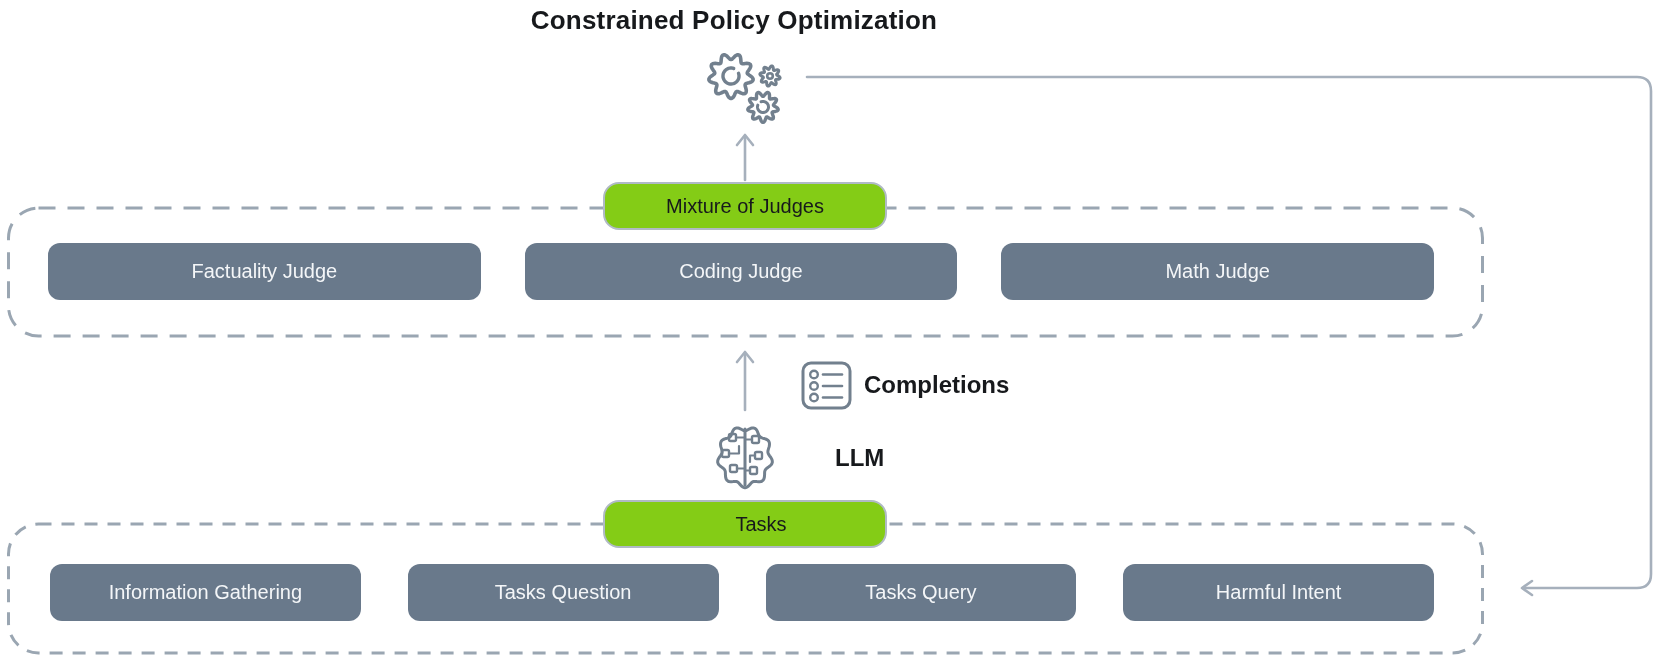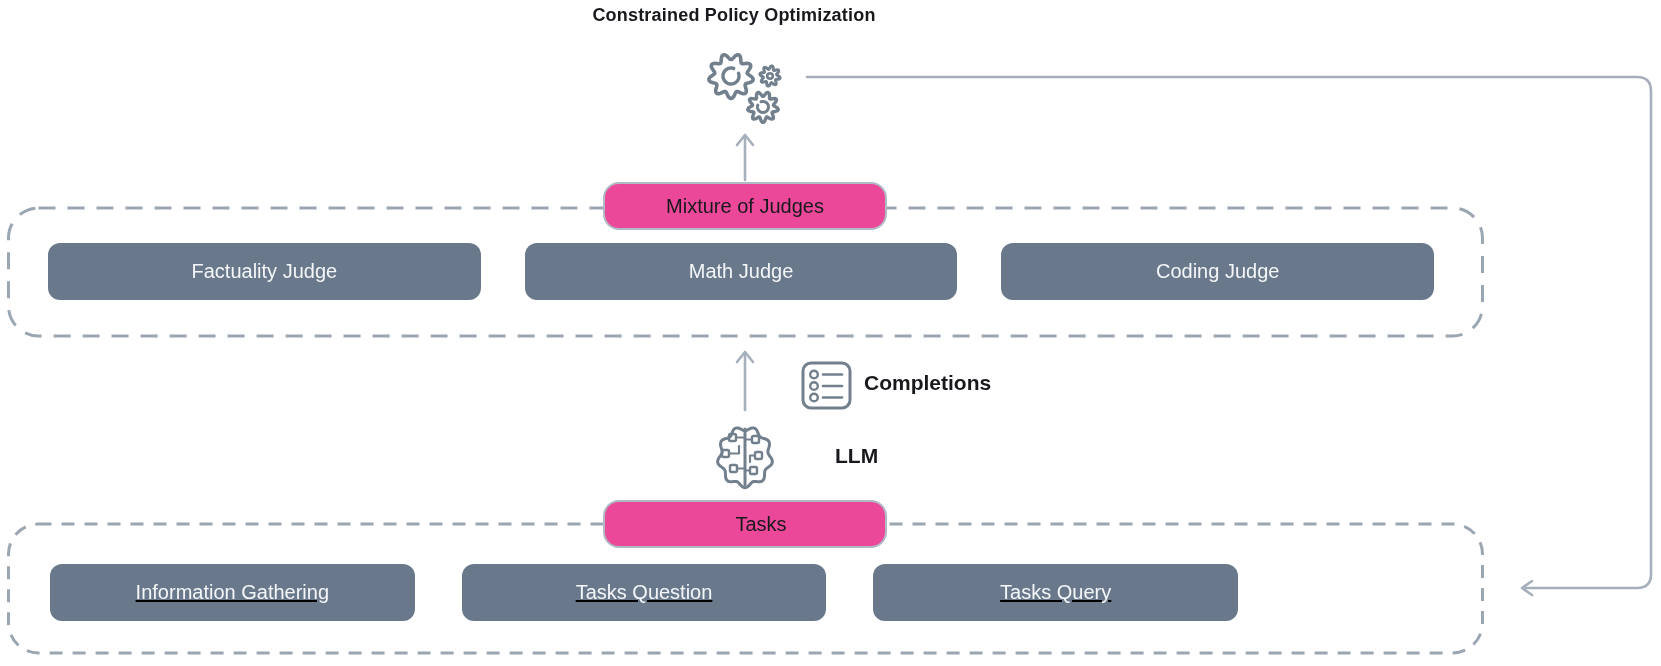--- a/index.html
+++ b/index.html
@@ -7,39 +7,39 @@
     position:relative;width:1661px;height:666px;background:#fff;
     font-family:"Liberation Sans",sans-serif;overflow:hidden;
   }
   .layer{position:absolute;inset:0;width:1661px;height:666px;}
   .dash{fill:none;stroke:var(--dash-border,#9aa6b2);stroke-width:3;stroke-dasharray:17 12;}
   .dash2{stroke-dasharray:13 10;}
   .line{fill:none;stroke:var(--line,#a6b0bc);stroke-width:2.6;stroke-linecap:round;stroke-linejoin:round;}
   .icon *{fill:none;stroke:var(--icon,#72808e);stroke-linecap:round;stroke-linejoin:round;}
   .title{
     position:absolute;top:5px;left:0;width:1468px;text-align:center;
-    font-size:18px;font-weight:bold;color:var(--heading-text,#17191c);letter-spacing:.2px;
+    font-size:26px;font-weight:bold;color:var(--heading-text,#17191c);letter-spacing:.2px;
   }
   .group-label{
     position:absolute;left:603px;width:284px;height:48px;box-sizing:border-box;
-    background:#ec4899;border:2.5px solid var(--label-border,#b0bac5);border-radius:16px;
+    background:#84cc16;border:2.5px solid var(--label-border,#b0bac5);border-radius:16px;
     display:flex;align-items:center;justify-content:center;
     font-size:20px;color:var(--heading-text,#1b1d20);
   }
   .group-label.judges{top:182px;}
   .group-label.tasks{top:500px;padding-left:32px;}
   .row{position:absolute;display:flex;height:57px;}
   .row-judges{left:48px;top:243px;width:1386px;gap:44px;}
-  .row-tasks{left:50px;top:564px;width:1188px;gap:47px;text-decoration:underline;}
+  .row-tasks{left:50px;top:564px;width:1384px;gap:47px;}
   .pill{
     flex:1;background:var(--box-fill,#69798b);border-radius:12px;
     color:var(--box-text,#f4f6f8);font-size:20px;
     display:flex;align-items:center;justify-content:center;white-space:nowrap;
   }
-  .flow-label{position:absolute;font-weight:bold;font-size:21px;color:var(--heading-text,#17191c);}
+  .flow-label{position:absolute;font-weight:bold;font-size:24px;color:var(--heading-text,#17191c);}
   .flow-label.completions{left:864px;top:371px;}
   .flow-label.llm{left:835px;top:444px;}
 </style>
 </head>
 <body>
 
 <div class="canvas">
 
   <svg class="layer" viewBox="0 0 1661 666" aria-hidden="true">
 
@@ -96,27 +96,28 @@
       <path d="M755,455.5 H750 V462" stroke-width="2.2"></path>
       <path d="M750,470.5 H745" stroke-width="2.2"></path>
     </g>
   </svg>
 
   <div class="title">Constrained Policy Optimization</div>
 
   <div class="group-label judges">Mixture of Judges</div>
   <div class="row row-judges">
     <div class="pill">Factuality Judge</div>
+    <div class="pill">Coding Judge</div>
     <div class="pill">Math Judge</div>
-    <div class="pill">Coding Judge</div>
   </div>
 
   <div class="flow-label completions">Completions</div>
   <div class="flow-label llm">LLM</div>
 
   <div class="group-label tasks">Tasks</div>
   <div class="row row-tasks">
     <div class="pill">Information Gathering</div>
     <div class="pill">Tasks Question</div>
     <div class="pill">Tasks Query</div>
+    <div class="pill">Harmful Intent</div>
   </div>
 
 </div>
 
 </body></html>

